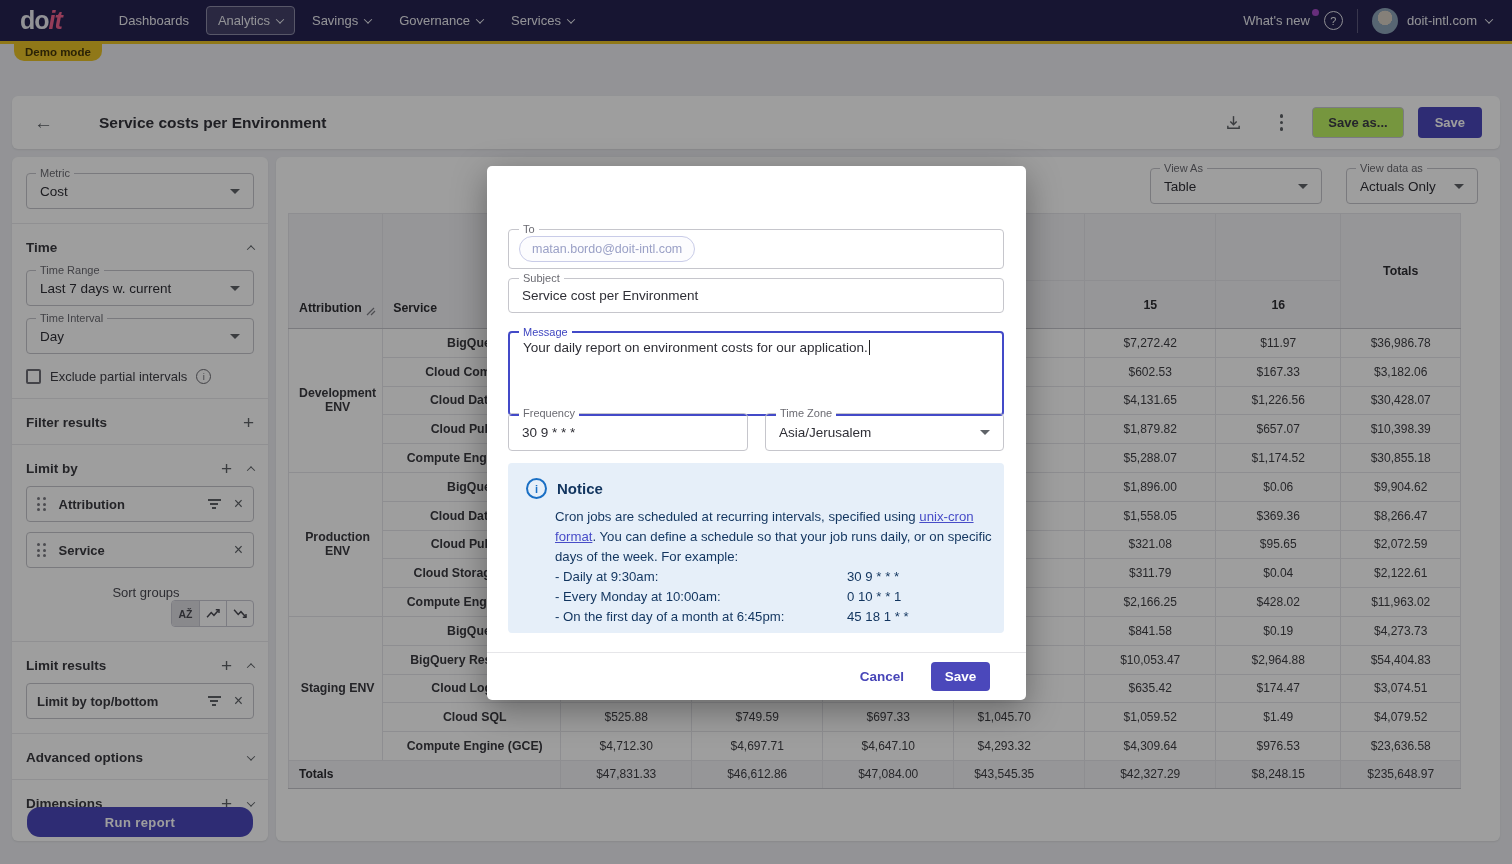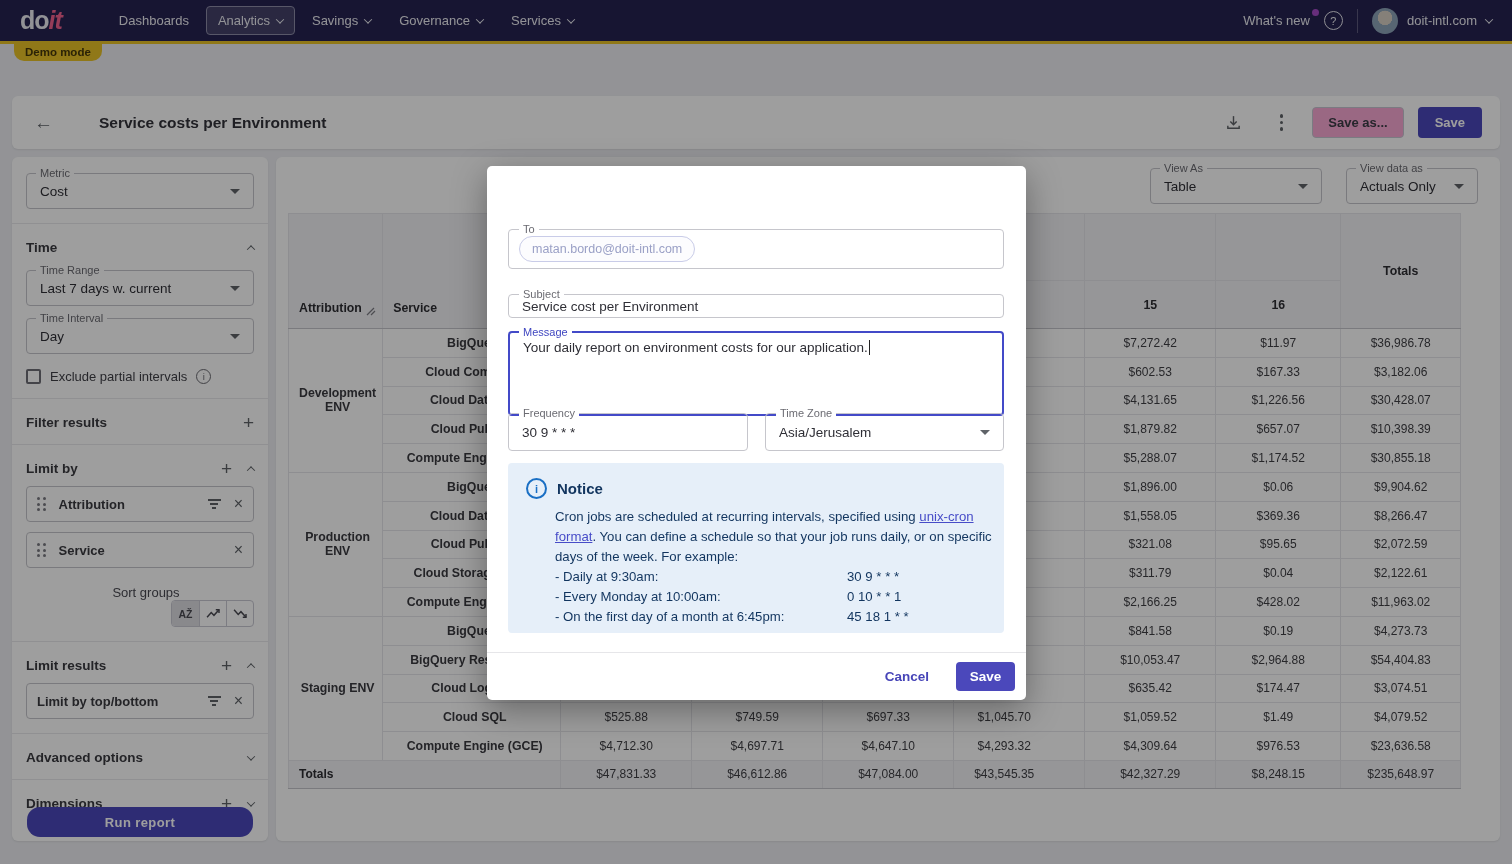--- a/index.html
+++ b/index.html
@@ -54,21 +54,21 @@
   .header-card { left:12px; top:96px; width:1488px; height:53px; display:flex; align-items:center; }
   .back-arrow { width:40px; margin-left:22px; font-size:19px; color:#5f6368; cursor:pointer; }
   .page-title { font-size:15.5px; font-weight:700; color:#33333a; margin-left:25px; }
   .header-actions { margin-left:auto; display:flex; align-items:center; gap:14px; margin-right:18px; }
   .icon-btn { width:34px; height:34px; display:flex; align-items:center; justify-content:center;
     color:#5f6368; cursor:pointer; border-radius:50%; }
   .kebab { display:flex; flex-direction:column; gap:3px; }
   .kebab i { width:3.5px; height:3.5px; border-radius:50%; background:#5f6368; }
   .btn { border-radius:4px; font-size:13px; font-weight:700; display:flex; align-items:center;
     justify-content:center; cursor:pointer; }
-  .btn-outline { border:1px solid #c7c7d2; color:#3c3c46; background:#f9a8d4; height:31px; padding:0 15px; }
+  .btn-outline { border:1px solid #c7c7d2; color:#3c3c46; background:#bef264; height:31px; padding:0 15px; }
   .btn-primary { background:#4B48BB; color:#fff; height:31px; padding:0 17px; border:none; }
 
   
   .sidebar { left:12px; top:157px; width:256px; height:684px; padding:8px 14px 0; font-size:13px; }
   .field { position:relative; border:1px solid #c6c6cc; border-radius:4px; background:#fff; }
   .field .legend { position:absolute; top:-7px; left:9px; background:#fff; padding:0 4px;
     font-size:11px; color:#6b6b72; line-height:12px; }
   .field .value { display:flex; align-items:center; height:100%; padding:0 13px; font-size:13.5px;
     color:#2f2f36; }
   .tri { width:0; height:0; border-left:5px solid transparent; border-right:5px solid transparent;
@@ -141,21 +141,21 @@
   .modal { position:absolute; left:487px; top:166px; width:539px; height:534px; background:#fff;
     border-radius:5px; box-shadow:0 10px 34px rgba(0,0,0,0.35); z-index:20; }
   .modal-title { position:absolute; left:22px; top:17px; font-size:18.5px; font-weight:700;
     color:#212126; letter-spacing:.1px; }
   .m-field { position:absolute; left:21px; width:496px; border:1px solid #c6c6cc; border-radius:4px; }
   .m-field .legend { position:absolute; top:-7px; left:10px; background:#fff; padding:0 4px;
     font-size:11px; color:#6b6b72; line-height:12px; }
   .m-to { top:63px; height:40px; display:flex; align-items:center; padding:0 10px; }
   .to-chip { height:26px; border:1px solid #c9cce8; border-radius:13px; background:#fcfcfe;
     display:flex; align-items:center; padding:0 12px; font-size:12.5px; color:#9aa0c6; }
-  .m-subject { top:128px; height:24px; }
+  .m-subject { top:112px; height:35px; }
   .m-field .value { display:flex; align-items:center; height:100%; padding:0 13px;
     font-size:13.5px; color:#2f2f36; }
   .m-message { top:165px; height:85px; border:2px solid #434AC8; }
   .m-message .legend { color:#3f46c0; left:9px; }
   .m-message .value { align-items:flex-start; padding-top:7px; height:auto; }
   .caret { display:inline-block; width:1px; height:15px; background:#222; margin-left:1px;
     vertical-align:-2px; }
   .m-frequency { top:247px; height:38px; width:240px; }
   .m-timezone { top:247px; left:278px; height:38px; width:239px; cursor:pointer; }
   .notice { position:absolute; left:21px; top:297px; width:496px; height:170px; background:#E6EFF9;
@@ -163,21 +163,21 @@
   .notice-head { display:flex; align-items:center; gap:10px; }
   .notice-i { width:21px; height:21px; border:2px solid #1A6FC4; border-radius:50%; color:#1A6FC4;
     font-size:11px; font-weight:700; display:flex; align-items:center; justify-content:center; }
   .notice-title { font-size:15px; font-weight:700; }
   .notice-body { margin:8px 0 0 29px; font-size:13.2px; line-height:20px; width:440px; }
   .notice-link { color:#474CC8; text-decoration:underline; cursor:pointer; }
   .notice-ex { display:flex; margin-left:29px; font-size:13.2px; line-height:20px; }
   .notice-ex .lbl { width:292px; }
   .modal-footer { position:absolute; left:0; bottom:0; width:539px; height:48px;
     border-top:1px solid #e6e6e9; display:flex; align-items:center; justify-content:flex-end;
-    gap:27px; padding-right:11px; }
+    gap:27px; padding-right:36px; }
   .cancel-btn { color:#4745b8; font-size:13.5px; font-weight:700; cursor:pointer; background:none;
     border:none; }
   .modal-save { width:59px; height:29px; font-size:13.5px; }
 
   svg.ic { display:block; }
 </style>
 </head>
 <body>
 
 <div class="page">

